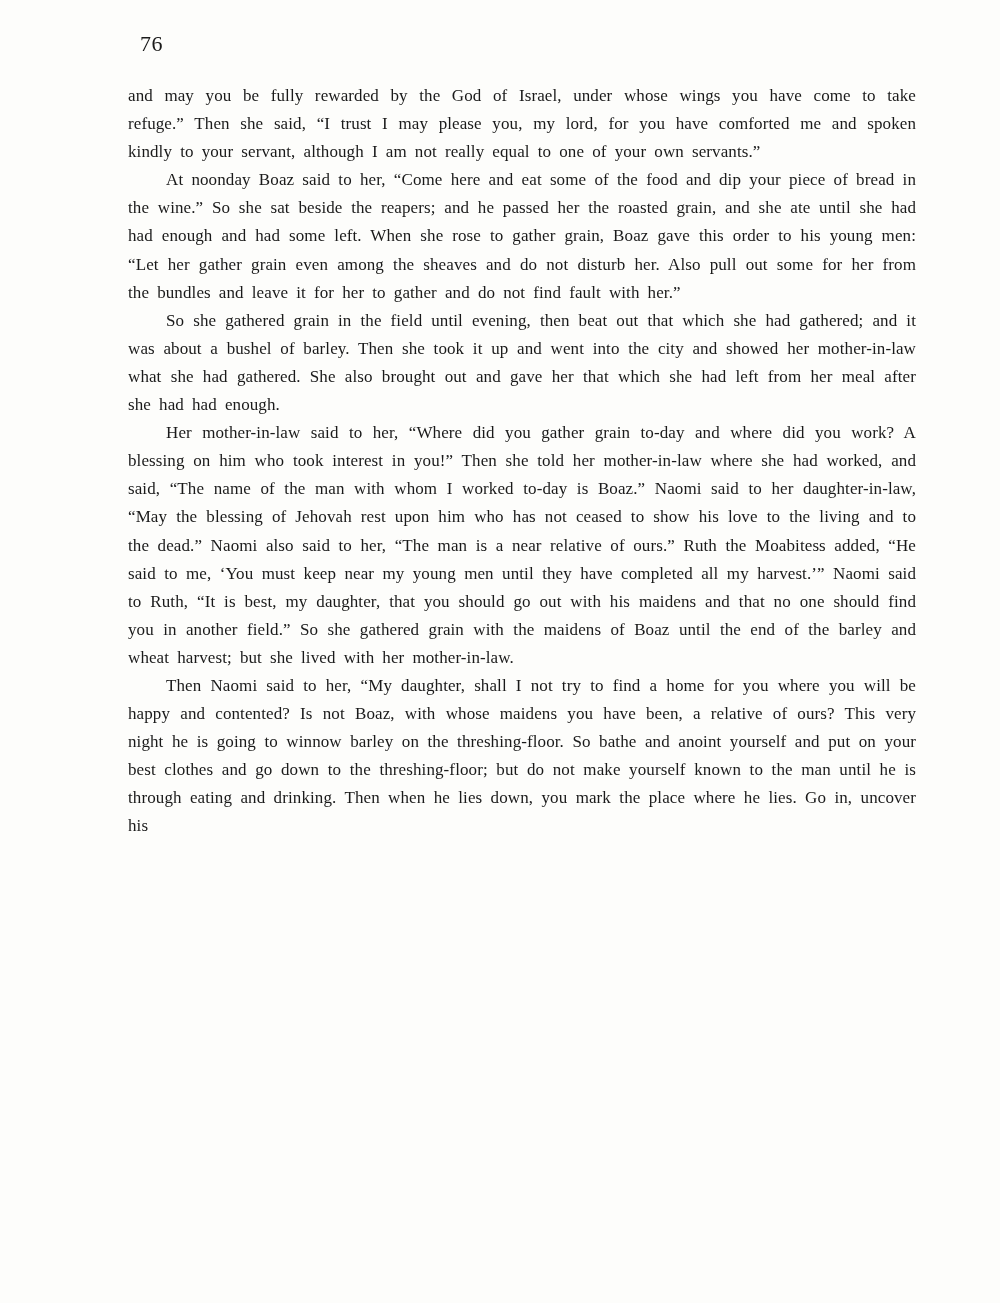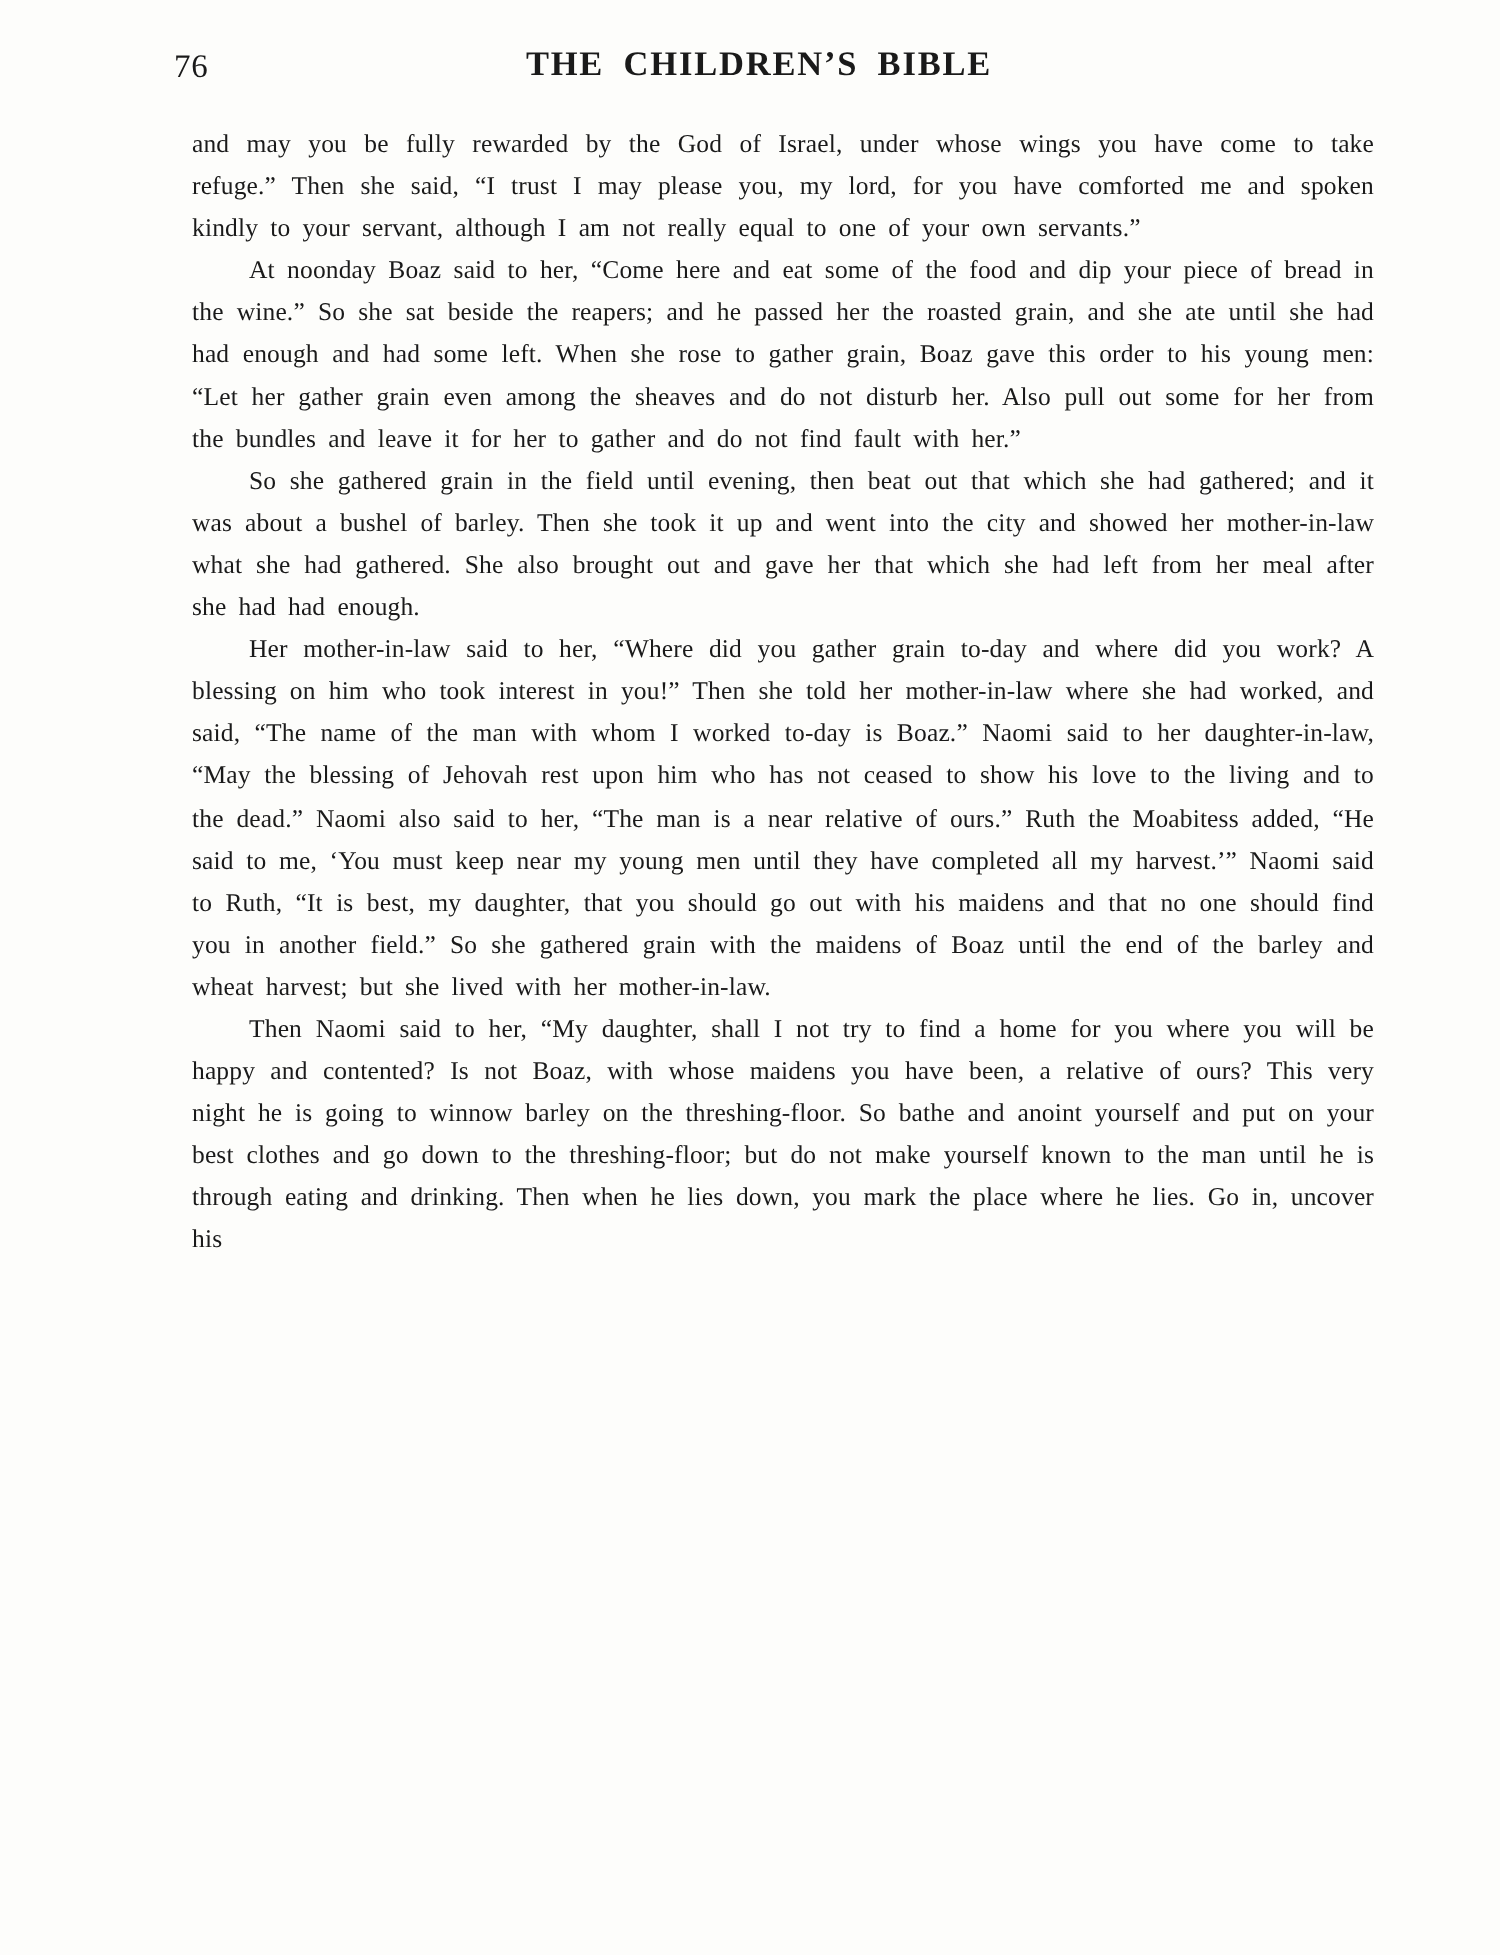--- a/index.html
+++ b/index.html
@@ -13,21 +13,21 @@
     height: 1303px;
     background: #fdfdfb;
     color: #1a1a1a;
     font-family: "Liberation Serif", "DejaVu Serif", serif;
     box-sizing: border-box;
     overflow: hidden;
   }
   .header {
     position: absolute;
     top: 30px;
-    left: 112px;
+    left: 136px;
     width: 788px;
     height: 30px;
   }
   .page-number {
     position: absolute;
     left: 4px;
     top: 1px;
     font-size: 22px;
     letter-spacing: 0.5px;
   }
@@ -56,21 +56,20 @@
   .para.indent {
     text-indent: 38px;
   }
 </style>
 </head>
 <body>
 
 <div class="page">
   <div class="header">
     <span class="page-number">76</span>
-    <div class="book-title">THE CHILDREN’S BIBLE</div>
   </div>
   <div class="body-text" id="body-text">
       <p class="para">and may you be fully rewarded by the God of Israel, under whose wings you have come to take refuge.”  Then she said, “I trust I may please you, my lord, for you have comforted me and spoken kindly to your servant, although I am not really equal to one of your own servants.”</p>
       <p class="para indent">At noonday Boaz said to her, “Come here and eat some of the food and dip your piece of bread in the wine.”  So she sat beside the reapers; and he passed her the roasted grain, and she ate until she had had enough and had some left.  When she rose to gather grain, Boaz gave this order to his young men: “Let her gather grain even among the sheaves and do not disturb her.  Also pull out some for her from the bundles and leave it for her to gather and do not find fault with her.”</p>
       <p class="para indent">So she gathered grain in the field until evening, then beat out that which she had gathered; and it was about a bushel of barley. Then she took it up and went into the city and showed her mother-in-law what she had gathered.  She also brought out and gave her that which she had left from her meal after she had had enough.</p>
       <p class="para indent">Her mother-in-law said to her, “Where did you gather grain to-day and where did you work?  A blessing on him who took interest in you!”  Then she told her mother-in-law where she had worked, and said, “The name of the man with whom I worked to-day is Boaz.”  Naomi said to her daughter-in-law, “May the blessing of Jehovah rest upon him who has not ceased to show his love to the living and to the dead.”  Naomi also said to her, “The man is a near relative of ours.”  Ruth the Moabitess added, “He said to me, ‘You must keep near my young men until they have completed all my harvest.’”  Naomi said to Ruth, “It is best, my daughter, that you should go out with his maidens and that no one should find you in another field.”  So she gathered grain with the maidens of Boaz until the end of the barley and wheat harvest; but she lived with her mother-in-law.</p>
       <p class="para indent">Then Naomi said to her, “My daughter, shall I not try to find a home for you where you will be happy and contented?  Is not Boaz, with whose maidens you have been, a relative of ours?  This very night he is going to winnow barley on the threshing-floor.  So bathe and anoint yourself and put on your best clothes and go down to the threshing-floor; but do not make yourself known to the man until he is through eating and drinking.  Then when he lies down, you mark the place where he lies.  Go in, uncover his</p>
     </div>
 </div>
 

